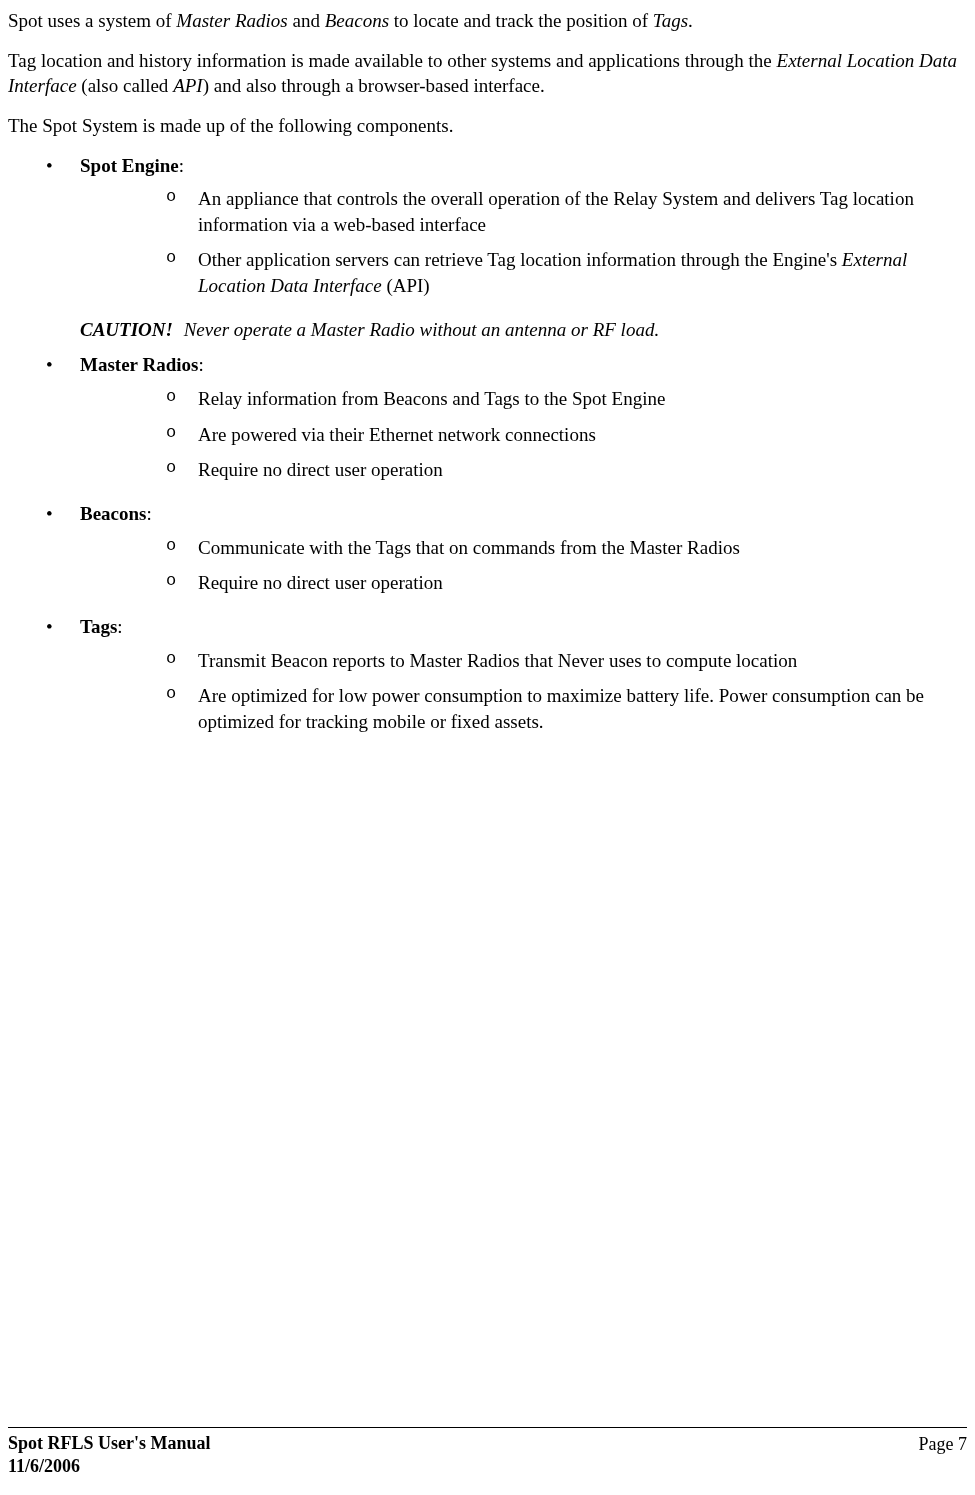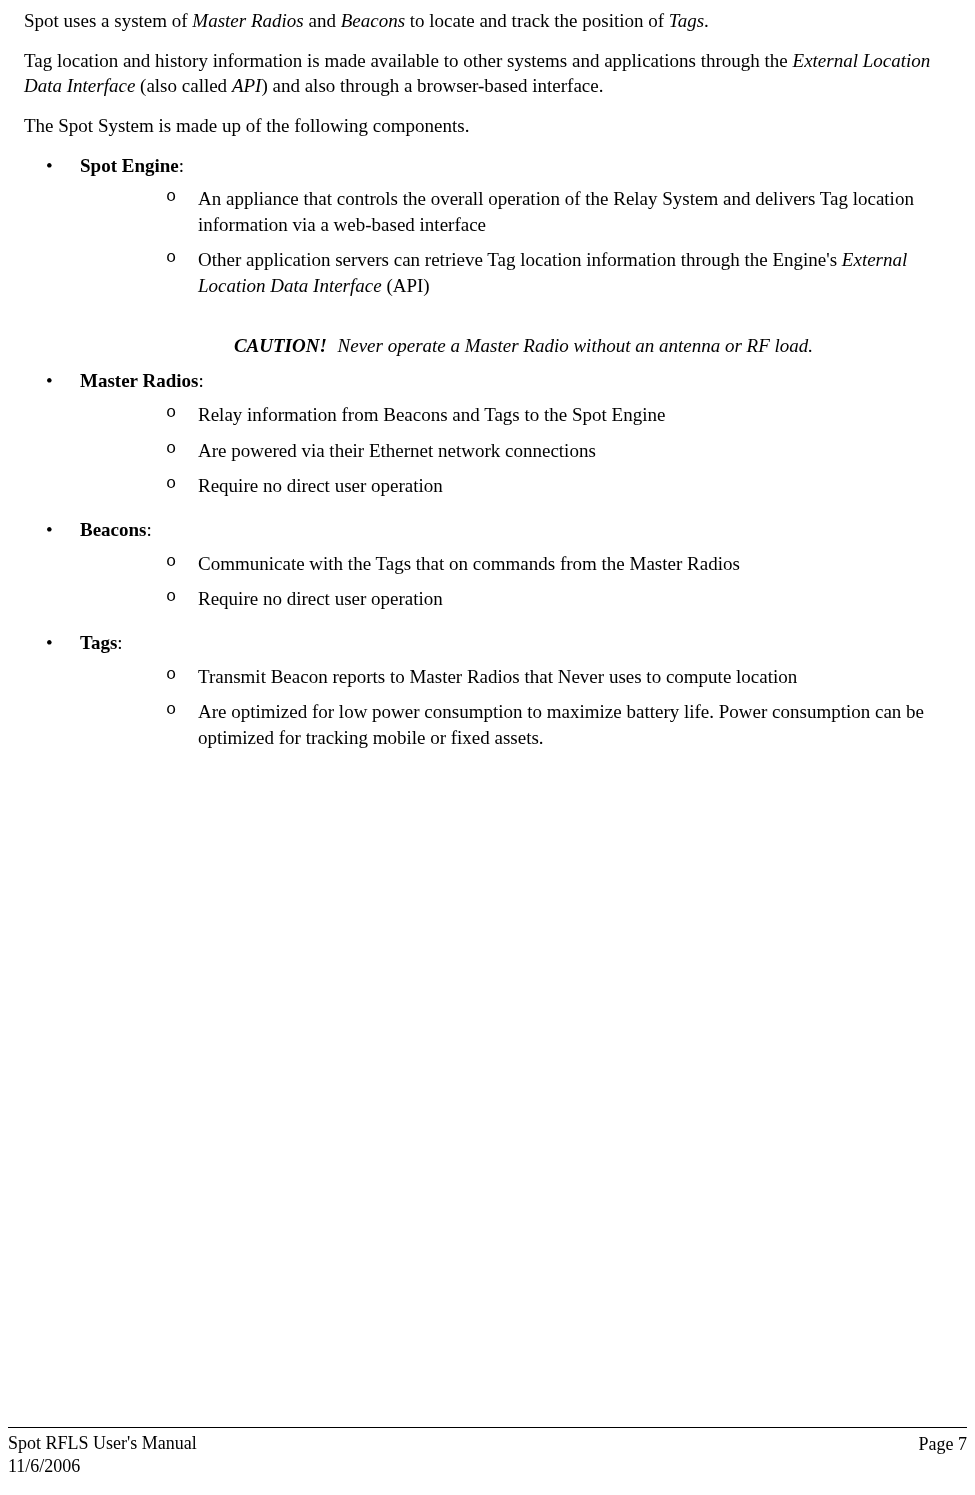--- a/index.html
+++ b/index.html
@@ -18,21 +18,21 @@
     }
     .logo {
       margin-top: 0;
       margin-bottom: 20px;
       height: 40px;
     }
     .logo svg {
       display: block;
     }
     p {
-      margin: 8px 0 14px 16px;
+      margin: 8px 0 14px 0;
     }
     .italic { font-style: italic; }
     .bold { font-weight: bold; }
     ul.bullets {
       list-style: none;
       padding: 0;
       margin: 0;
     }
     ul.bullets > li {
       position: relative;
@@ -58,23 +58,22 @@
     }
     ul.sub > li::before {
       content: "o";
       position: absolute;
       left: 86px;
       top: 0;
       font-family: "Courier New", monospace;
       font-size: 17px;
     }
     .caution {
-      margin: 34px 0 10px 0;
+      margin: 18px 0 10px 0;
       padding-left: 72px;
-      text-align: center;
     }
     .caution .label {
       font-weight: bold;
       font-style: italic;
       margin-right: 6px;
     }
     .caution .text {
       font-style: italic;
     }
     .footer {
@@ -83,20 +82,21 @@
       left: 8px;
       right: 8px;
       border-top: 1px solid #000;
       padding-top: 4px;
       font-size: 18px;
       display: flex;
       justify-content: space-between;
     }
     .footer .left {
       line-height: 1.25;
+      font-weight: bold;
     }
   </style>
 </head>
 <body>
 
 <div class="page">
 
   <p id="intro-p1"><span>Spot uses a system of </span><span class="italic">Master Radios</span><span> and </span><span class="italic">Beacons</span><span> to locate and track the position of </span><span class="italic">Tags</span><span>.</span></p>
   <p id="intro-p2"><span>Tag location and history information is made available to other systems and applications through the </span><span class="italic">External Location Data Interface</span><span> (also called </span><span class="italic">API</span><span>) and also through a browser-based interface.</span></p>
   <p>The Spot System is made up of the following components.</p>

